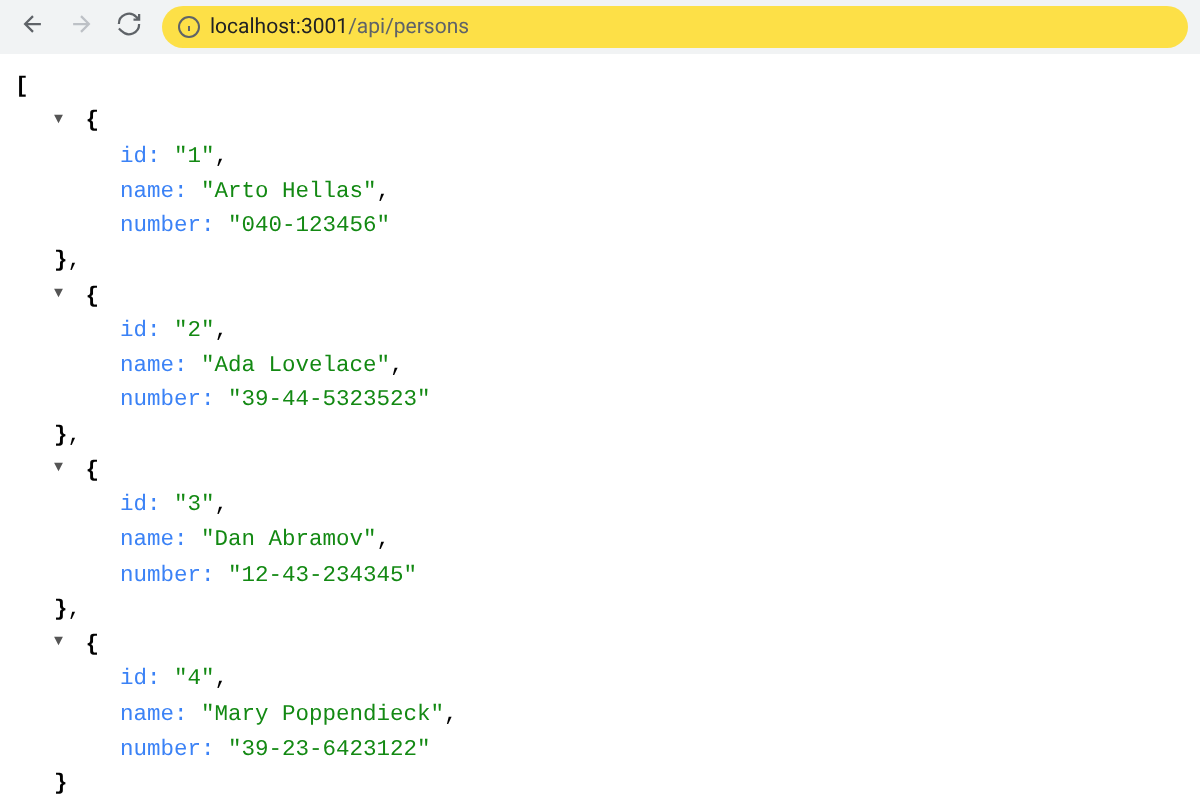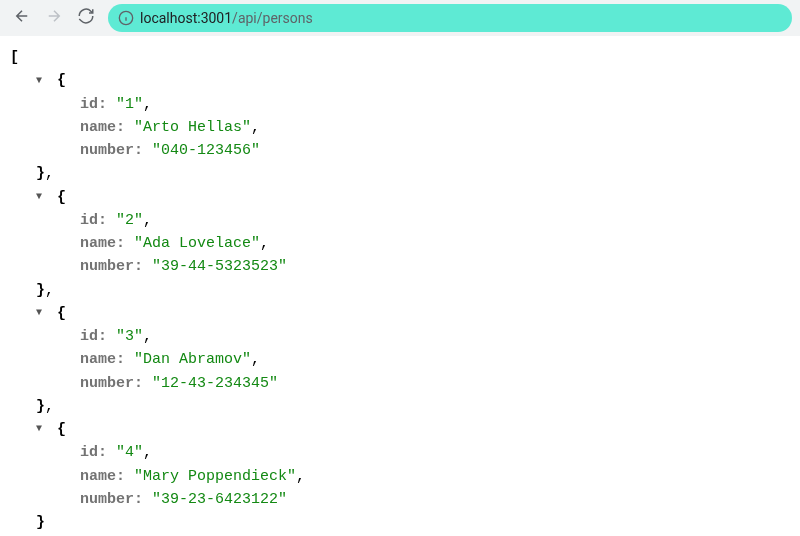--- a/index.html
+++ b/index.html
@@ -23,21 +23,21 @@
       color: #5f6368;
       cursor: pointer;
     }
     .nav-btn.disabled { color: #bdc1c6; cursor: default; }
     .nav-btn svg { width: 18px; height: 18px; }
 
     .url-field {
       flex: 1;
       display: flex;
       align-items: center;
-      background: #5eead4;
+      background: #fde047;
       border-radius: 16px;
       height: 28px;
       padding: 0 10px;
       gap: 6px;
       margin-left: 4px;
     }
     .info-icon {
       color: #5f6368;
       display: flex;
       align-items: center;
@@ -52,21 +52,21 @@
 
     .content {
       padding: 10px 16px 20px 10px;
       font-family: "Menlo","Consolas","Courier New",monospace;
       font-size: 15px;
       line-height: 1.55;
       color: #000;
       white-space: pre;
     }
     .bracket { color: #000; font-weight: bold; }
-    .key { color: #737373; font-weight: bold; }
+    .key { color: #3b82f6; font-weight: normal; }
     .str { color: #138913; }
     .toggle {
       display: inline-block;
       width: 10px;
       color: #555;
       font-size: 10px;
       vertical-align: middle;
       margin-right: 2px;
       cursor: pointer;
       user-select: none;

